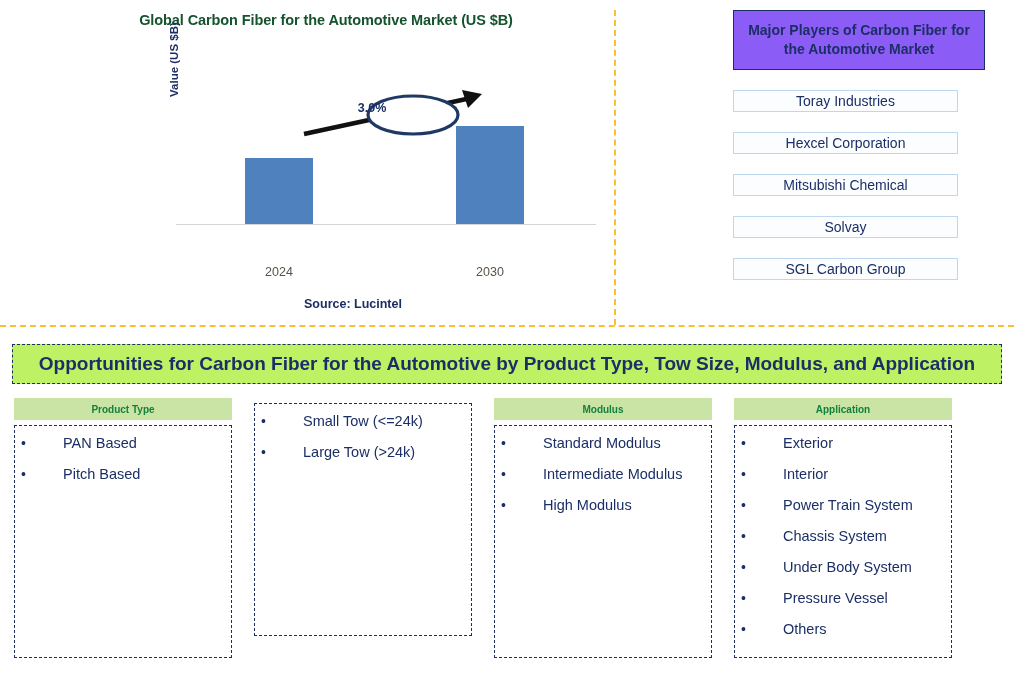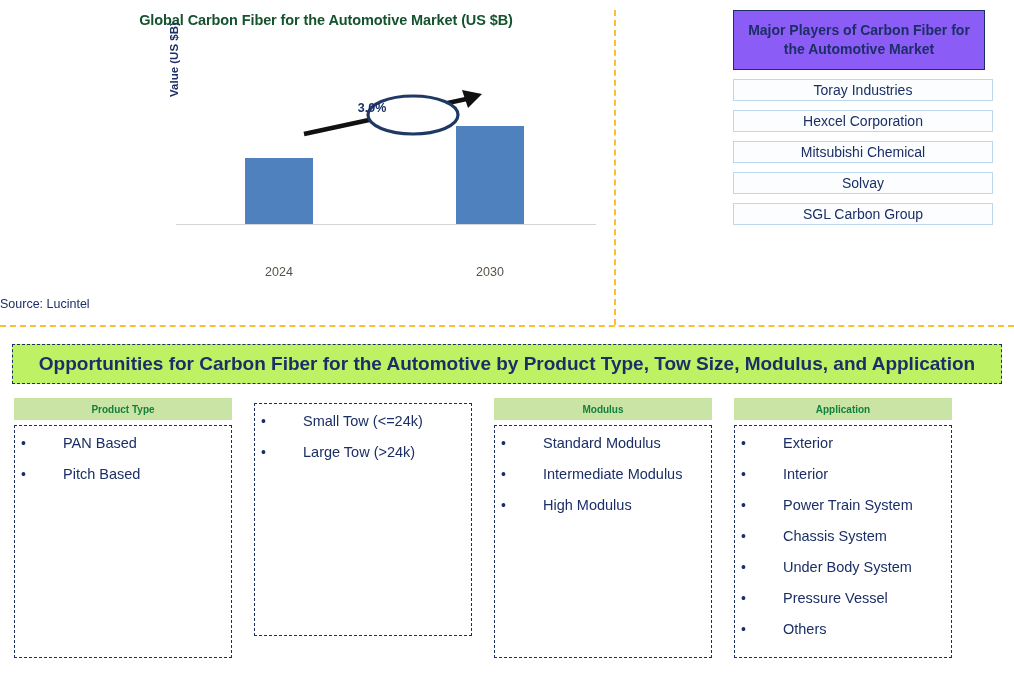--- a/index.html
+++ b/index.html
@@ -94,23 +94,23 @@
     text-align: center;
     font-size: 12.5px;
     font-weight: bold;
     color: #1b2f66;
   }
 
   #source-label {
     position: absolute;
     left: 0; top: 297px;
     width: 706px;
-    text-align: left;
+    text-align: center;
     font-size: 12.5px;
-    font-weight: normal;
+    font-weight: bold;
     color: #1b2f66;
   }
 
   
   #divider-vertical {
     position: absolute;
     left: 614px; top: 10px;
     width: 0; height: 315px;
     border-left: 2px dashed #fbc02d;
   }
@@ -138,23 +138,23 @@
     justify-content: center;
     text-align: center;
     font-size: 14px;
     font-weight: bold;
     line-height: 1.35;
     color: #1b2f66;
     padding: 0 6px;
   }
   .player-item {
     box-sizing: border-box;
-    width: 260px;
+    width: 225px;
     height: 22px;
-    margin-top: 9px;
+    margin-top: 20px;
     border: 1px solid #bdd7ee;
     background: #fbfdff;
     display: flex;
     align-items: center;
     justify-content: center;
     font-size: 14px;
     color: #1b2f66;
   }
   .player-item:first-child { margin-top: 20px; }
 

